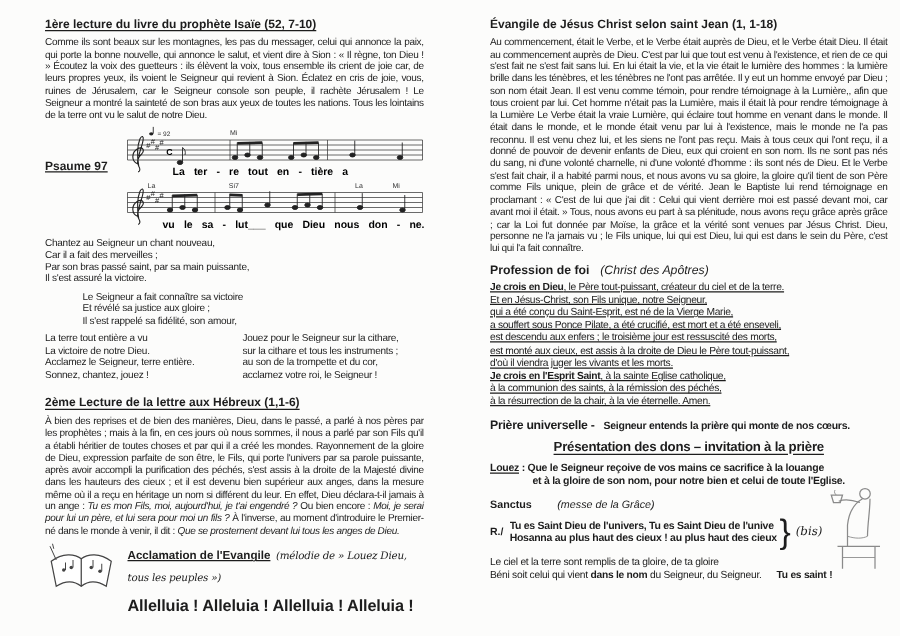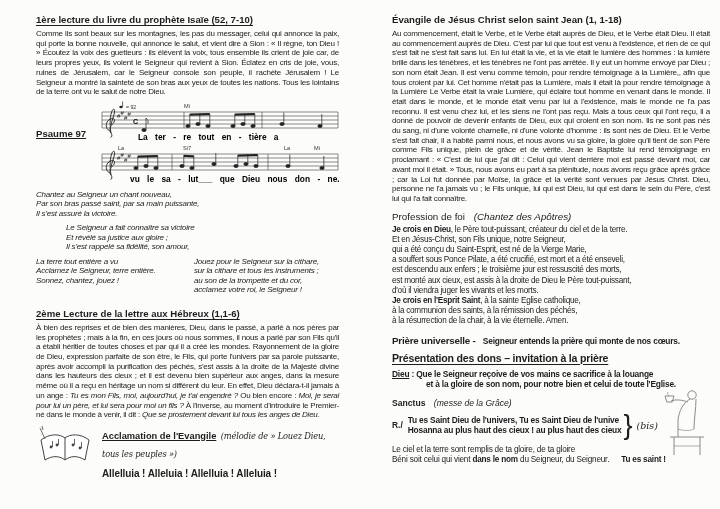--- a/index.html
+++ b/index.html
@@ -17,44 +17,44 @@
   .music{position:relative;height:88px;margin:3px 0 2px 0;text-align:center;}
   .psaume-label{position:absolute;left:0;top:28px;font-size:9.6px;font-weight:bold;text-decoration:underline;}
   .score{position:absolute;left:52px;top:0;width:252px;height:88px;}
   .score text{font-family:"Liberation Sans",sans-serif;}
   .lyric{font-family:"DejaVu Serif",serif;font-weight:bold;font-size:8.4px;word-spacing:5px;}
   .chord{font-size:5.6px;fill:#333;}
   .tempo{font-size:5.2px;fill:#333;}
   .timesig{font-family:"DejaVu Serif",serif;font-weight:bold;font-size:7px;}
   .sharp{font-size:6px;fill:#222;}
   
-  .verse{font-size:8px;line-height:9.5px;letter-spacing:-0.2px;margin:0 0 5px 0;font-style:italic;}
+  .verse{font-size:8px;line-height:9.5px;letter-spacing:-0.2px;margin:0 0 5px 0;}
   .verse.indent{margin-left:30px;}
   .verse-cols{display:flex;margin:0 0 8px 0;}
   .verse-cols .vleft{width:158px;}
   
   .acclam{display:flex;align-items:flex-start;margin-top:5px;}
   .book-svg{width:58px;height:44px;flex:none;margin-right:8px;}
   .acclam-title{font-size:9.3px;font-weight:bold;text-decoration:underline;}
   .acclam-melody{font-size:8.3px;font-style:italic;font-family:"DejaVu Serif",serif;letter-spacing:-0.2px;}
-  .alleluia{font-size:10px;font-weight:bold;margin-top:7px;letter-spacing:-0.1px;}
+  .alleluia{font-size:13px;font-weight:bold;margin-top:7px;letter-spacing:-0.1px;}
   
   .prof-head{margin-top:7px;font-size:9.8px;}
-  .prof-head .ttl{font-weight:normal;}
+  .prof-head .ttl{font-weight:bold;}
   .prof-head .sub{font-style:italic;margin-left:6px;}
-  .credo{margin-top:3px;font-size:8.2px;line-height:10.2px;letter-spacing:-0.25px;}
+  .credo{margin-top:3px;font-size:8.2px;line-height:10.2px;letter-spacing:-0.25px;text-decoration:underline;}
   .priere{margin-top:8px;font-size:8.4px;font-weight:bold;letter-spacing:-0.2px;}
   .priere .ttl{font-size:9.8px;margin-right:5px;}
-  .pres-title{margin-top:6px;font-size:10.6px;font-weight:bold;text-decoration:underline;text-underline-offset:1.5px;letter-spacing:-0.2px;}
+  .pres-title{margin-top:6px;font-size:10.6px;font-weight:bold;text-decoration:underline;text-underline-offset:1.5px;letter-spacing:-0.2px;text-align:center;}
   .tous{margin-top:5px;font-size:8.4px;font-weight:bold;line-height:10px;letter-spacing:-0.2px;}
   .tous .lbl{text-decoration:underline;}
   .tous .row2{padding-left:34px;}
   .sanctus-head{margin-top:9px;font-size:8.6px;}
   .sanctus-head .ttl{font-weight:bold;}
-  .sanctus-head .sub{font-style:italic;margin-left:6px;text-align:center;}
+  .sanctus-head .sub{font-style:italic;margin-left:18px;text-align:center;}
   .refrain{display:flex;align-items:center;margin-top:4px;}
   .refrain .rlab{font-weight:bold;font-size:8.4px;margin-right:5px;flex:none;}
   .refrain .rlines{font-weight:bold;font-size:8.4px;line-height:10.4px;letter-spacing:-0.2px;max-width:242px;overflow:hidden;}
   .refrain .rlines div{white-space:nowrap;}
   .refrain .brace{font-size:27px;font-weight:300;margin:0 4px 0 2px;line-height:1;}
   .refrain .bis{font-style:italic;font-size:9.5px;font-family:"DejaVu Serif",serif;}
   .sfinal{margin-top:6px;font-size:8.2px;line-height:10px;letter-spacing:-0.2px;}
   .gap3{display:inline-block;width:12px;}
   .priest-svg{position:absolute;left:650px;top:386px;width:62px;height:72px;}
 </style>
@@ -171,31 +171,33 @@
             <line x1="201.8" y1="65.6" x2="201.8" y2="54.5"></line>
           <ellipse cx="234" cy="68" rx="2.2" ry="1.6"></ellipse>
             <line x1="235.8" y1="67.6" x2="235.8" y2="56"></line>
         </g>
         <text class="lyric" x="42" y="82">vu le sa - lut___ que Dieu nous don - ne.</text>
       </svg>
     </div>
 
     <div class="verse">
       <div>Chantez au Seigneur un chant nouveau,</div>
+      <div>Car il a fait des merveilles ;</div>
       <div>Par son bras passé saint, par sa main puissante,</div>
       <div>Il s'est assuré la victoire.</div>
     </div>
     <div class="verse indent">
       <div>Le Seigneur a fait connaître sa victoire</div>
       <div>Et révélé sa justice aux gloire ;</div>
       <div>Il s'est rappelé sa fidélité, son amour,</div>
     </div>
     <div class="verse-cols">
       <div class="verse vleft">
         <div>La terre tout entière a vu</div>
+        <div>La victoire de notre Dieu.</div>
         <div>Acclamez le Seigneur, terre entière.</div>
         <div>Sonnez, chantez, jouez !</div>
       </div>
       <div class="verse">
         <div>Jouez pour le Seigneur sur la cithare,</div>
         <div>sur la cithare  et tous les instruments ;</div>
         <div>au son de la trompette et du cor,</div>
         <div>acclamez votre roi, le Seigneur !</div>
       </div>
     </div>
@@ -232,21 +234,21 @@
     </div>
   </div>
 
   <div class="col col-right">
 
     <div class="h1 nou">Évangile de Jésus Christ selon saint Jean  (1, 1-18)</div>
     <p class="body-text">Au commencement, était le Verbe, et le Verbe était auprès de Dieu, et le Verbe était Dieu. Il était au commencement auprès de Dieu. C'est par lui que tout est venu  à l'existence, et rien de ce qui s'est fait ne s'est fait sans lui.  En lui était la vie, et la vie était le lumière des hommes : la lumière brille dans  les ténèbres, et les ténèbres ne l'ont pas arrêtée. Il y eut un homme envoyé par Dieu ; son nom était Jean. Il est venu comme témoin, pour rendre témoignage à la Lumière,, afin que tous croient par lui. Cet homme n'était pas la Lumière, mais il était là pour rendre témoignage à la Lumière  Le Verbe était la vraie Lumière, qui éclaire tout homme en venant dans le monde. Il était dans le monde, et le monde était venu par lui à l'existence,  mais le monde  ne l'a pas reconnu. Il est venu chez lui, et les siens ne l'ont pas reçu. Mais à tous ceux qui l'ont reçu, il a donné de pouvoir de devenir enfants de Dieu, eux qui croient en son nom. Ils ne sont pas nés du sang, ni d'une volonté charnelle, ni d'une volonté d'homme : ils sont nés de Dieu. Et le Verbe s'est fait chair, il a habité parmi nous, et nous avons vu sa gloire, la gloire qu'il tient de son Père comme Fils unique, plein de grâce et de vérité. Jean le Baptiste lui rend témoignage en proclamant : « C'est de lui que j'ai dit : Celui qui vient derrière moi est passé devant moi, car avant moi il était. » Tous, nous avons  eu part à sa plénitude, nous avons reçu grâce après grâce ; car la Loi fut donnée  par Moïse, la grâce et la vérité sont venues par Jésus Christ.  Dieu, personne ne l'a jamais vu ; le Fils unique, lui qui est Dieu, lui qui est dans le sein du Père, c'est lui qui l'a fait connaître.</p>
 
     <div class="prof-head">
       <span class="ttl">Profession de foi</span>
-      <span class="sub">(Chantez des Apôtres)</span>
+      <span class="sub">(Christ des Apôtres)</span>
     </div>
     <div class="credo">
       <div><span class="b">Je crois en Dieu</span><span>, le Père tout-puissant, créateur du ciel et de la terre.</span></div>
       <div><span class="b"></span><span>Et en Jésus-Christ, son Fils unique, notre Seigneur,</span></div>
       <div><span class="b"></span><span>qui a été conçu du Saint-Esprit, est né de la Vierge Marie,</span></div>
       <div><span class="b"></span><span>a souffert sous Ponce Pilate, a été crucifié, est mort et a été enseveli,</span></div>
       <div><span class="b"></span><span>est descendu aux enfers ;  le troisième jour est ressuscité des morts,</span></div>
       <div><span class="b"></span><span>est monté aux cieux, est assis à la droite de Dieu le Père tout-puissant,</span></div>
       <div><span class="b"></span><span>d'où il viendra juger les vivants et les morts.</span></div>
       <div><span class="b">Je crois en l'Esprit Saint</span><span>, à la sainte Eglise catholique,</span></div>
@@ -255,21 +257,21 @@
     </div>
 
     <div class="priere">
       <span class="ttl">Prière universelle -</span>
       <span>Seigneur entends la prière qui monte de nos cœurs.</span>
     </div>
 
     <div class="pres-title">Présentation des dons – invitation à la prière</div>
     <div class="tous">
       <div>
-        <span class="lbl">Dieu</span><span> :</span>
+        <span class="lbl">Louez</span><span> :</span>
         <span>Que le Seigneur reçoive de vos mains ce sacrifice à la louange</span>
       </div>
       <div class="row2">et à la gloire de son nom, pour notre bien et celui de toute l'Eglise.</div>
     </div>
 
     <div class="sanctus-head">
       <span class="ttl">Sanctus</span>
       <span class="sub">(messe de la Grâce)</span>
     </div>
     <div class="refrain">

